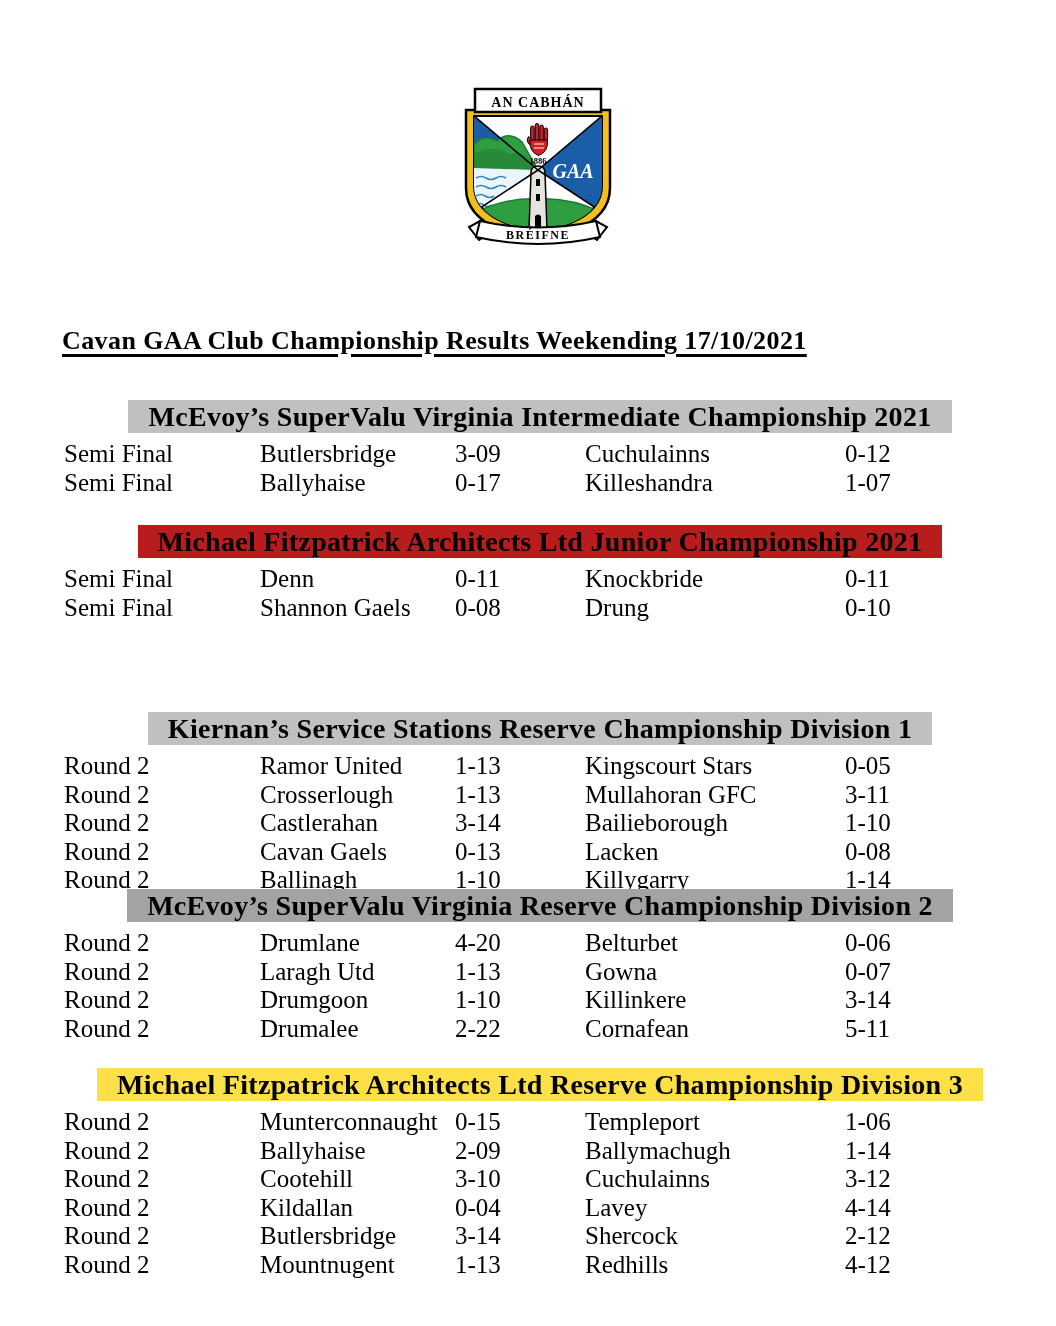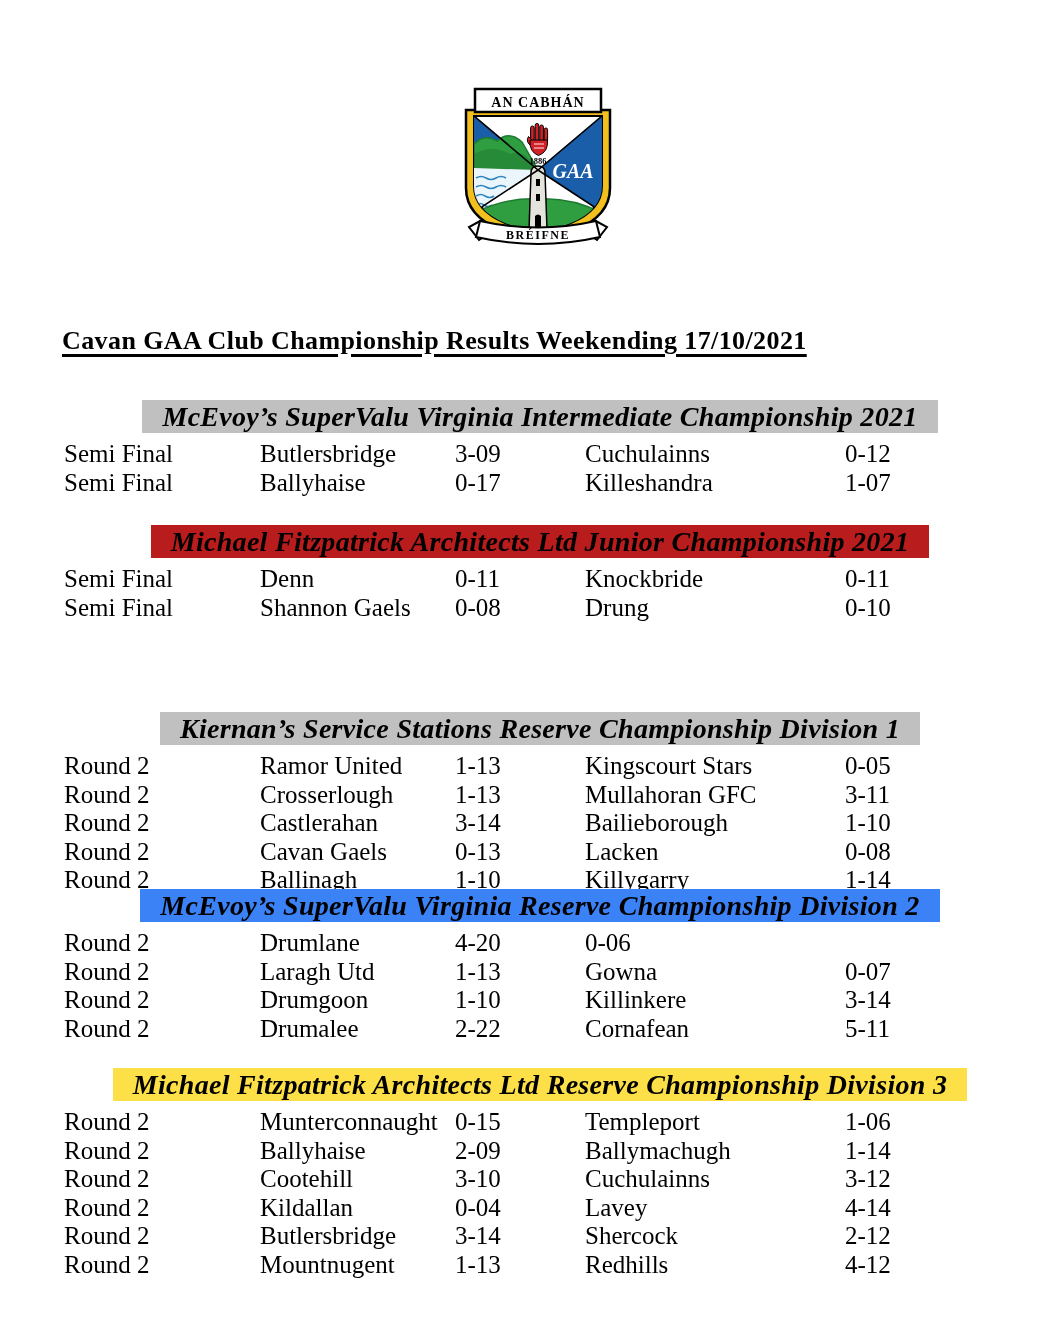--- a/index.html
+++ b/index.html
@@ -24,21 +24,21 @@
     text-underline-offset:5px;
     margin-top:20px;
   }
   .sections { position:absolute; left:64px; top:0; width:952px; }
   .section { position:absolute; left:0; width:952px; }
   .s1 { top:400px; } .s2 { top:525px; } .s3 { top:712px; } .s4 { top:889px; } .s5 { top:1068px; }
   .section-header { text-align:center; height:33px; margin-bottom:7px; }
   .section-header .hl {
     display:inline-block; background:#C0C0C0;
     font-weight:bold; font-size:28px; line-height:33px;
-    letter-spacing:0.3px; padding:0 20px;font-style:italic;
+    letter-spacing:0.3px; padding:0 20px;
   }
   .row {
     display:grid;
     grid-template-columns:196px 195px 130px 260px 1fr;
     font-size:25px; line-height:28.5px;
     white-space:nowrap;
   }
   .cell-stage { font-weight:normal; }
   svg text { font-family:"Liberation Serif", serif; }
 </style>
@@ -202,27 +202,28 @@
     <span class="cell-home">Ballinagh</span>
     <span class="cell-home-score">1-10</span>
     <span class="cell-away">Killygarry</span>
     <span class="cell-away-score">1-14</span>
   </div>
 </div>
   </div>
 
   <div class="section s4">
     <div class="section-header">
-      <span class="hl" style="background: #3b82f6;">McEvoy’s SuperValu Virginia Reserve Championship Division 2</span>
+      <span class="hl" style="background: #a3a3a3;">McEvoy’s SuperValu Virginia Reserve Championship Division 2</span>
     </div>
     <div class="rows">
   <div class="row">
     <span class="cell-stage">Round 2</span>
     <span class="cell-home">Drumlane</span>
     <span class="cell-home-score">4-20</span>
+    <span class="cell-away">Belturbet</span>
     <span class="cell-away-score">0-06</span>
   </div>
 
   <div class="row">
     <span class="cell-stage">Round 2</span>
     <span class="cell-home">Laragh Utd</span>
     <span class="cell-home-score">1-13</span>
     <span class="cell-away">Gowna</span>
     <span class="cell-away-score">0-07</span>
   </div>

